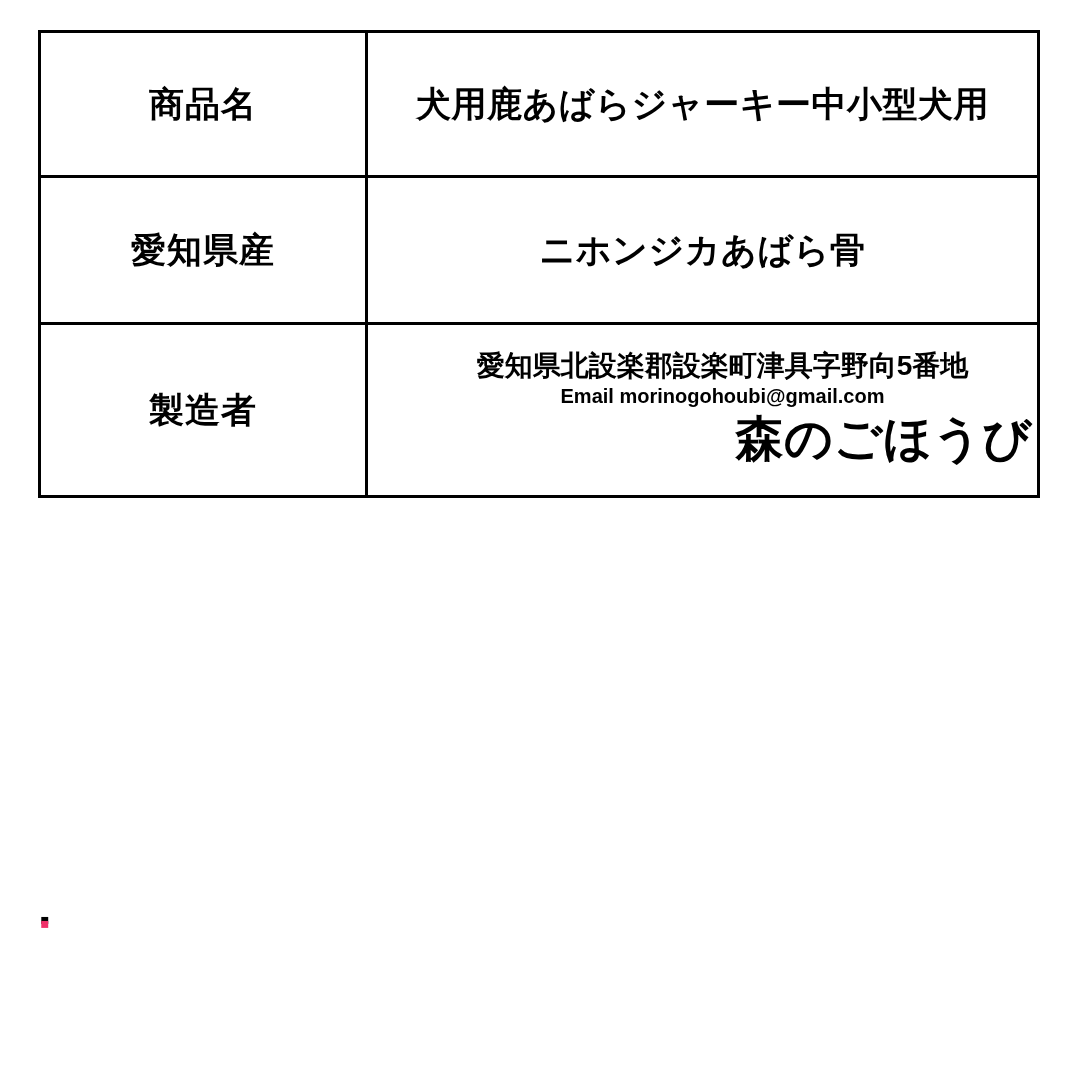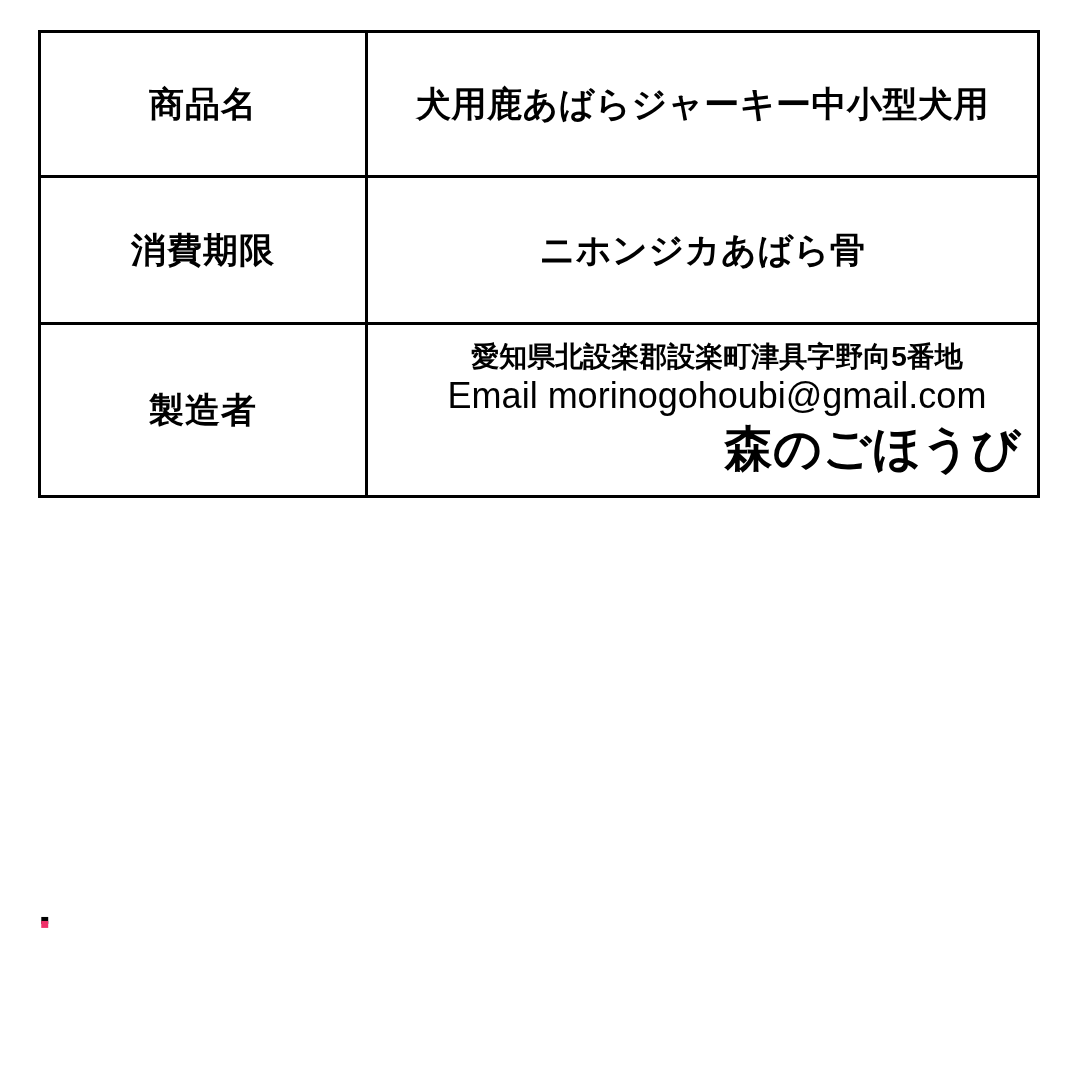--- a/index.html
+++ b/index.html
@@ -45,31 +45,31 @@
   }
   .row-name td { height: 140px; }
   .row-qty td { height: 142px; }
   .row-exp td { height: 142px; }
   .row-ing td { height: 142px; }
   .row-origin td { height: 142px; }
   .row-maker td { height: 168px; }
 
   .maker-block {
     line-height: 1.22;
-    padding: 4px 15px 6px 0;
+    padding: 4px 4px 6px 0;
     margin-left: 44px;
   }
   .maker-addr {
     font-size: 28px;
     font-weight: bold;
     letter-spacing: 0px;
   }
   .maker-email {
-    font-size: 36px;
-    font-weight: normal;
+    font-size: 20px;
+    font-weight: bold;
     letter-spacing: 0px;
   }
   .maker-company {
     font-size: 48px;
     font-weight: bold;
     margin-top: 2px;
     text-align: right;
   }
 
   .notes {
@@ -103,21 +103,21 @@
 
 <div class="page">
 
   <table class="spec-table">
     <tbody>
       <tr class="row-name">
         <td class="label-cell">商品名</td>
         <td class="value-cell">犬用鹿あばらジャーキー中小型犬用</td>
       </tr>
       <tr class="row-ing">
-        <td class="label-cell">消費期限</td>
+        <td class="label-cell">愛知県産</td>
         <td class="value-cell">ニホンジカあばら骨</td>
       </tr>
       <tr class="row-maker">
         <td class="label-cell">製造者</td>
         <td class="value-cell">
           <div class="maker-block">
             <div class="maker-addr">愛知県北設楽郡設楽町津具字野向5番地</div>
             <div class="maker-email">Email  morinogohoubi@gmail.com</div>
             <div class="maker-company">森のごほうび</div>
           </div>

